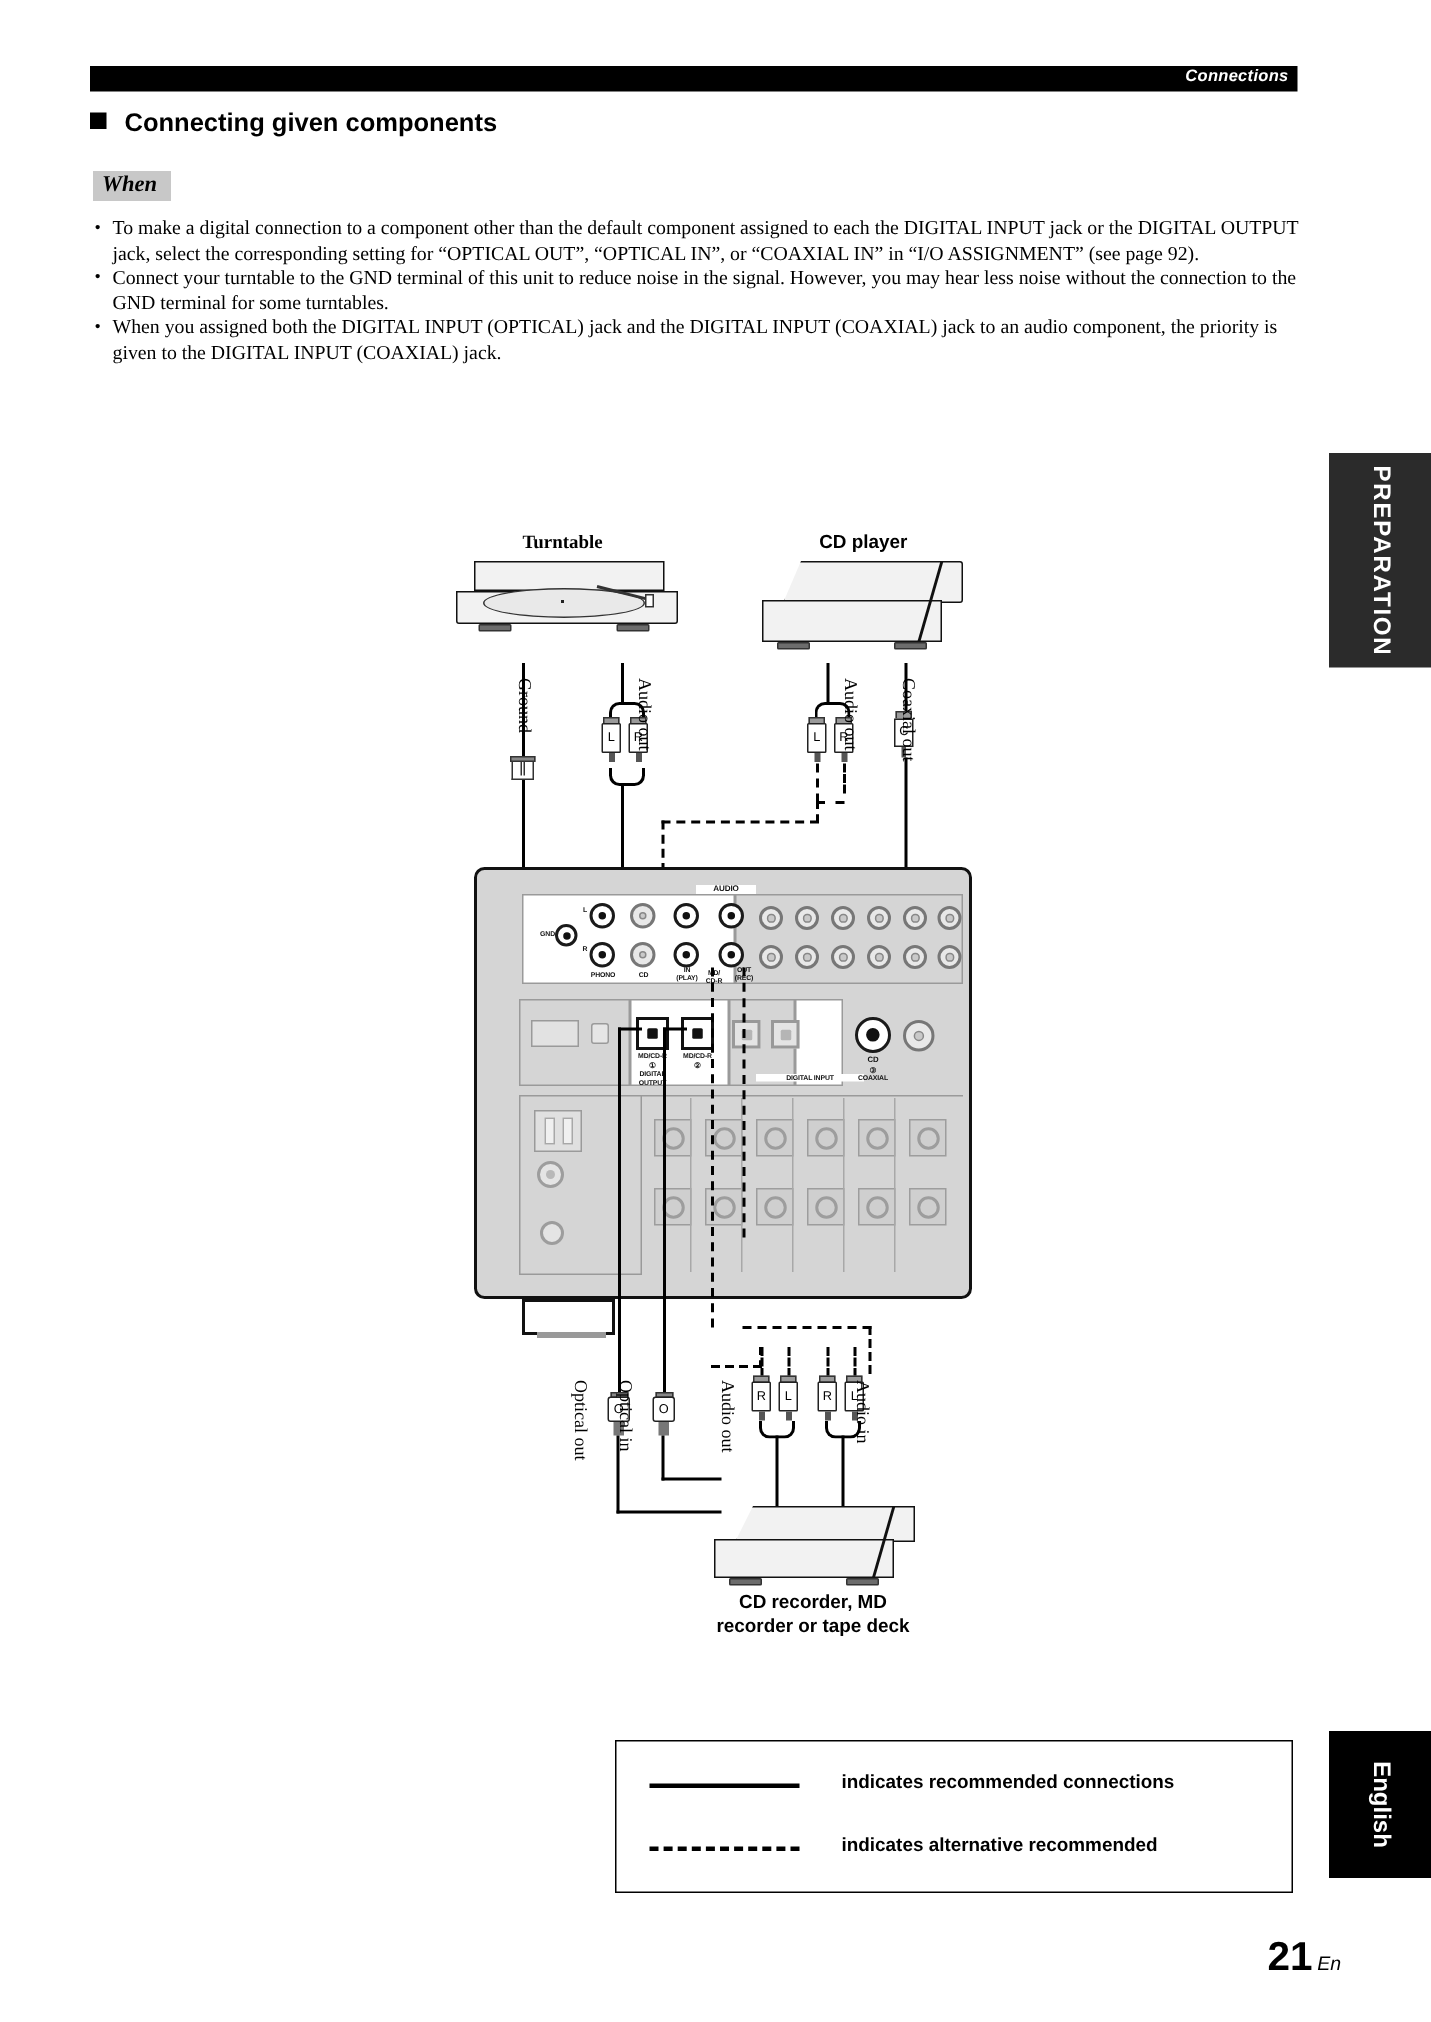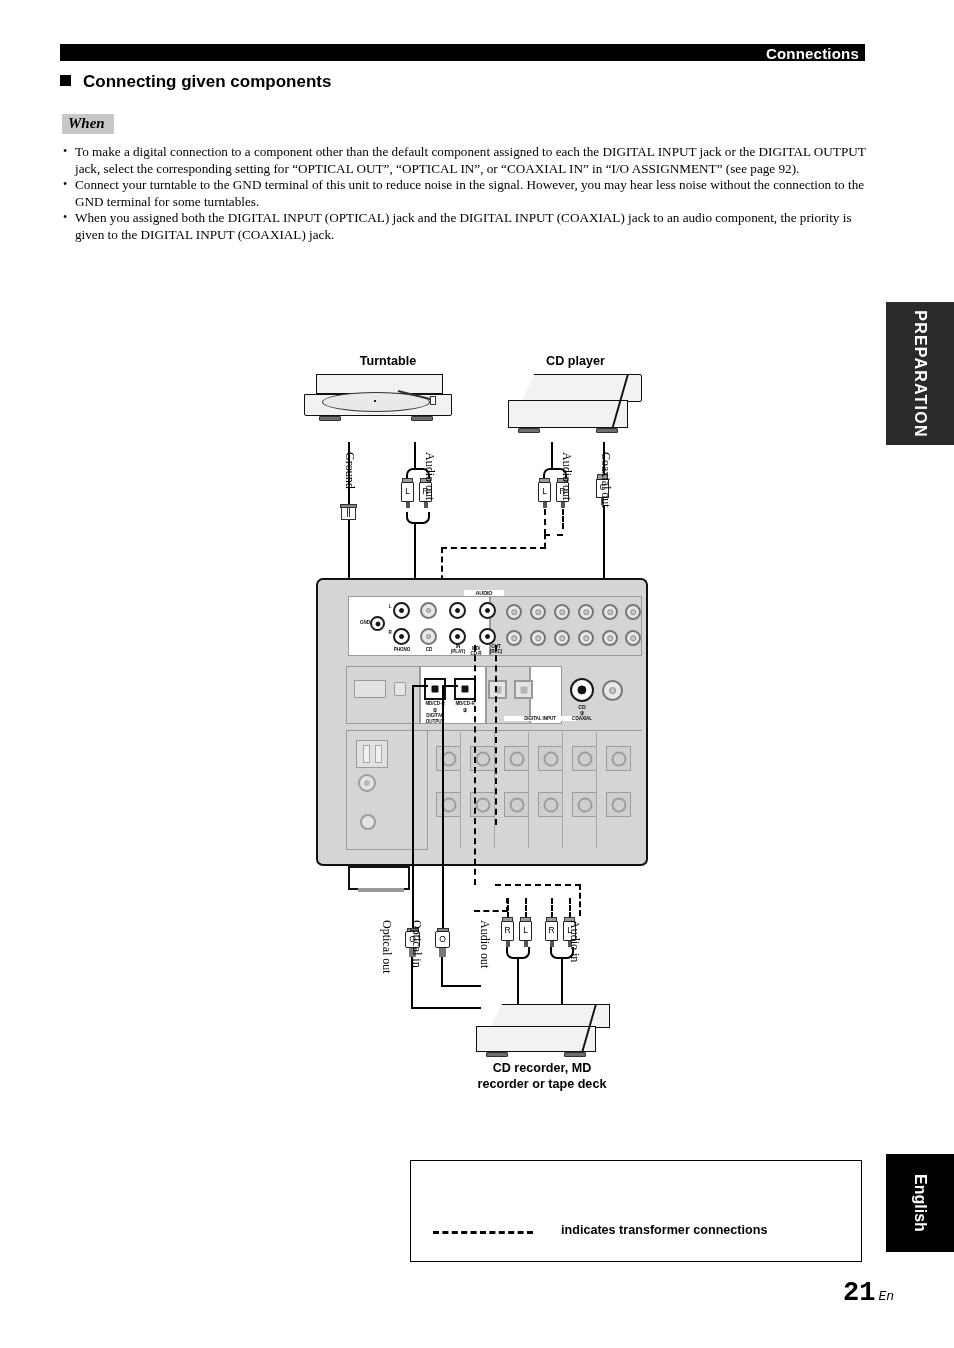--- a/index.html
+++ b/index.html
@@ -2,21 +2,21 @@
 <html><head>
 <meta charset="utf-8">
 <style>
   html,body{margin:0;padding:0;background:#fff;}
   body{width:954px;height:1348px;position:relative;font-family:"Liberation Serif",serif;color:#000;overflow:hidden;}
   .abs{position:absolute;}
 
   
   #header-bar{left:60px;top:44px;width:805px;height:17px;background:#000;}
   #header-bar .ttl{position:absolute;right:6px;top:1px;font-family:"Liberation Sans",sans-serif;
-     font-size:15px;font-weight:bold;color:#fff;letter-spacing:.2px;}
+     font-size:11px;font-weight:bold;font-style:italic;color:#fff;letter-spacing:.2px;}
 
   #section-title{left:60px;top:72px;font-family:"Liberation Sans",sans-serif;font-size:17px;font-weight:bold;}
   #section-title .sq{display:inline-block;width:11px;height:11px;background:#000;margin-right:12px;vertical-align:1px;}
 
   #notes-label{left:62px;top:114px;background:#c8c8c8;padding:1px 9px 2px 6px;
      font-family:"Liberation Serif",serif;font-style:italic;font-weight:bold;font-size:15px;}
 
   #notes{left:62px;top:144px;width:808px;font-size:13.2px;line-height:16.6px;}
   #notes li{list-style:none;position:relative;padding-left:13px;margin:0 0 0 0;}
   #notes li:before{content:"•";position:absolute;left:1px;top:-1px;font-size:12px;}
@@ -25,21 +25,21 @@
   
   #tab-preparation{left:886px;top:302px;width:68px;height:143px;background:#2b2b2b;}
   #tab-preparation span{position:absolute;left:50%;top:50%;transform:translate(-50%,-50%) rotate(90deg);
      white-space:nowrap;color:#fff;font-family:"Liberation Sans",sans-serif;font-weight:bold;
      font-size:16px;letter-spacing:1.2px;}
   #tab-english{left:886px;top:1154px;width:68px;height:98px;background:#000;}
   #tab-english span{position:absolute;left:50%;top:50%;transform:translate(-50%,-50%) rotate(90deg);
      white-space:nowrap;color:#fff;font-family:"Liberation Sans",sans-serif;font-weight:bold;font-size:16px;}
 
   
-  #page-number{right:60px;bottom:40px;font-family:Liberation Mono, monospace;}
+  #page-number{right:60px;bottom:28px;font-family:Liberation Sans, sans-serif;}
   #page-number .num{font-size:27px;font-weight:bold;}
   #page-number .en{font-size:13px;font-style:italic;margin-left:3px;}
 
   
   #legend{left:410px;top:1160px;width:450px;height:100px;border:1.6px solid #000;background:#fff;}
   #legend .row{position:absolute;left:22px;width:420px;height:20px;}
   #legend .row.r1{top:20px;}
   #legend .row.r2{top:62px;}
   #legend .swatch{position:absolute;left:0;top:8px;width:100px;height:3px;}
   #legend .solid{background:#000;}
@@ -133,21 +133,21 @@
 
 <div class="abs" id="tab-preparation">
   <span>PREPARATION</span>
 </div>
 <div class="abs" id="tab-english">
   <span>English</span>
 </div>
 
 <div class="abs" id="diagram" style="left:0;top:0;width:954px;height:1348px;">
 
-  <div class="abs devlabel" style="left:318px;top:354px;width:140px;">Turntable</div>
+  <div class="abs devlabel" style="left:305px;top:354px;width:140px;font-family:Liberation Serif, serif;">Turntable</div>
   <div class="abs devlabel" style="left:508px;top:354px;width:135px;">CD player</div>
 
   <div class="abs" style="left:302px;top:374px;width:152px;height:68px;">
     <div class="abs dev-body" style="left:14px;top:0;width:127px;height:20px;"></div>
     <div class="abs dev-body" style="left:2px;top:20px;width:148px;height:22px;border-radius:0 0 2px 2px;"></div>
     <div class="abs" style="left:20px;top:18px;width:108px;height:20px;background:#e9e9e9;border:1.4px solid #333;border-radius:50%;box-sizing:border-box;"></div>
     <div class="abs" style="left:72px;top:26px;width:2px;height:2px;background:#222;"></div>
     <div class="abs" style="left:96px;top:16px;width:34px;height:2px;background:#333;transform:rotate(14deg);transform-origin:left center;"></div>
     <div class="abs" style="left:128px;top:22px;width:6px;height:9px;border:1.4px solid #333;background:#fff;box-sizing:border-box;"></div>
     <div class="abs foot" style="left:17px;top:42px;width:22px;"></div>
@@ -461,21 +461,25 @@
     <div class="abs dev-body" style="left:0;top:22px;width:120px;height:26px;"></div>
     <div class="abs" style="left:119px;top:0;width:2px;height:48px;background:#111;transform:skewX(-16deg);transform-origin:top;"></div>
     <div class="abs foot" style="left:10px;top:48px;width:22px;"></div>
     <div class="abs foot" style="left:88px;top:48px;width:22px;"></div>
   </div>
   <div class="abs devlabel" style="left:452px;top:1060px;width:180px;line-height:16px;white-space:pre-line;">CD recorder, MD
 recorder or tape deck</div>
 </div>
 
 <div class="abs" id="legend">
+  <div class="row r1">
+    <div class="swatch solid"></div>
+    <div class="lbl">indicates recommended connections</div>
+  </div>
   <div class="row r2">
     <div class="swatch dashed"></div>
-    <div class="lbl">indicates transformer connections</div>
+    <div class="lbl">indicates alternative recommended</div>
   </div>
 </div>
 
 <div class="abs" id="page-number">
   <span class="num">21</span><span class="en">En</span>
 </div>
 
 </body></html>

